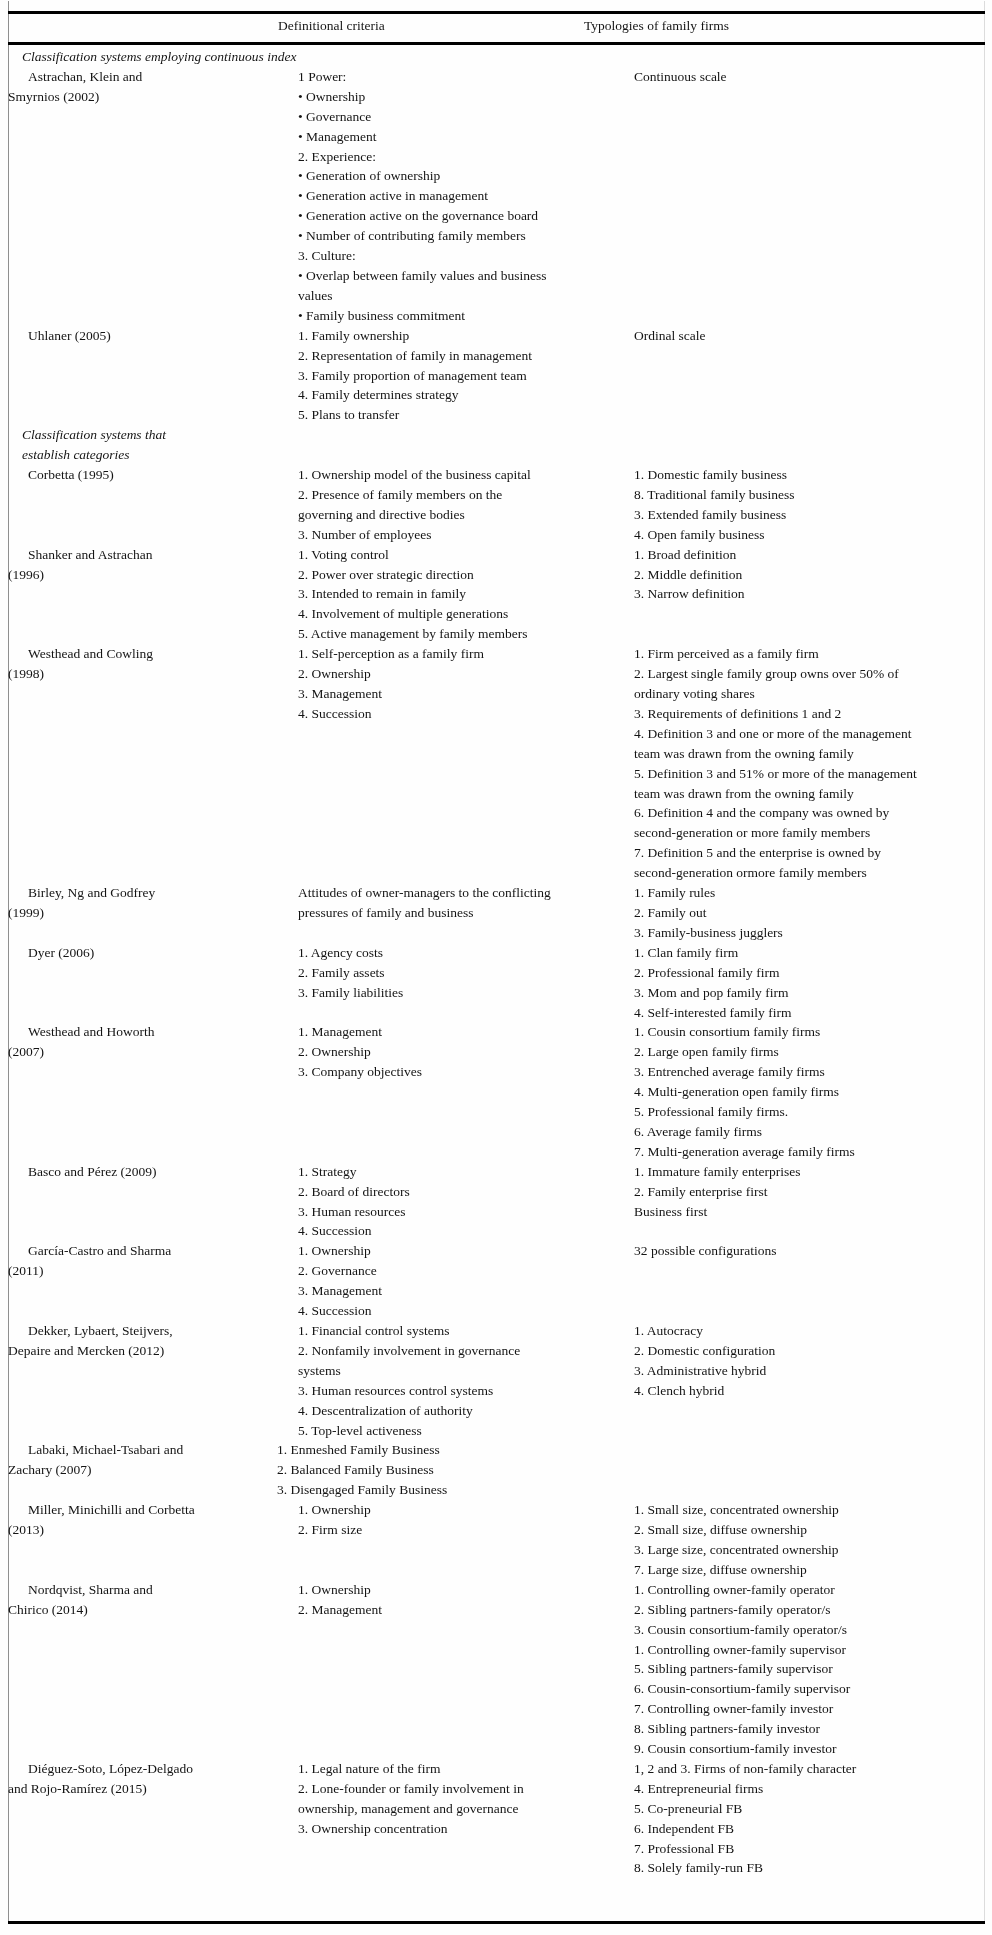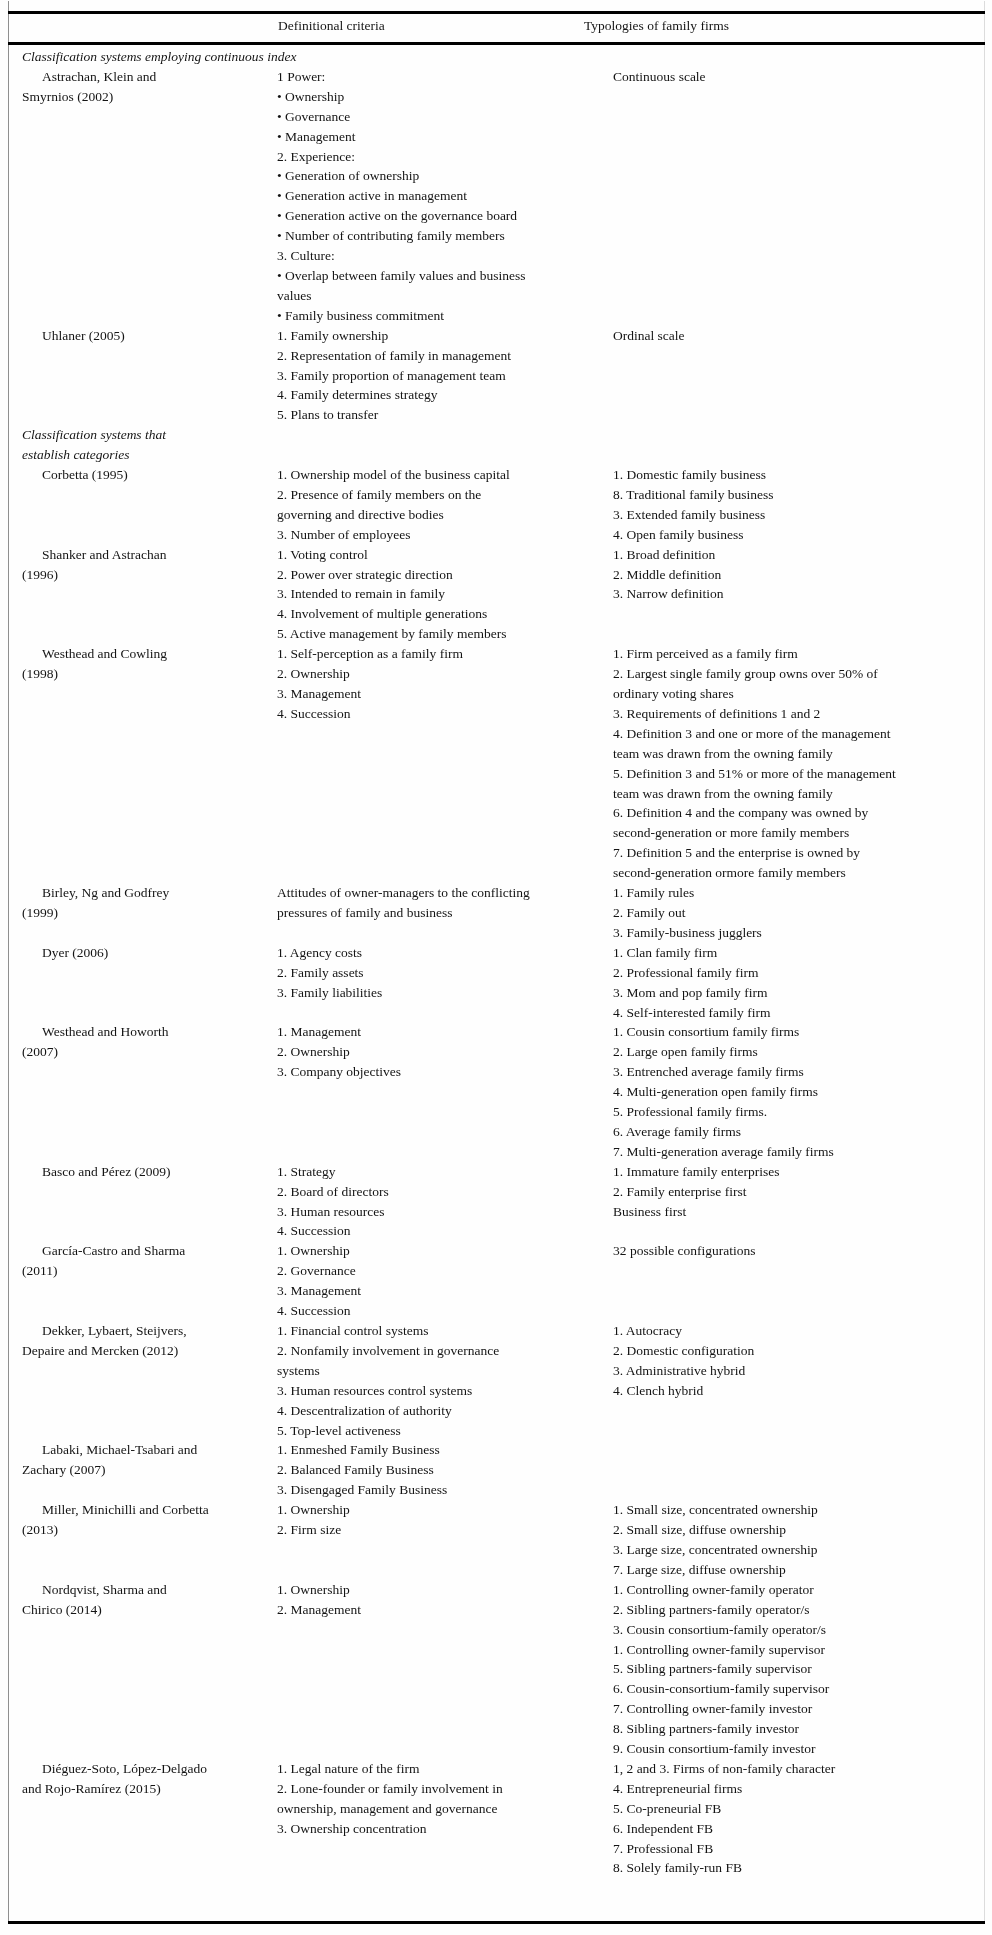--- a/index.html
+++ b/index.html
@@ -47,22 +47,22 @@
     top: 47px;
     width: 976px;
     line-height: 19.9px;
   }
   .row { display: flex; align-items: flex-start; }
   .section-row {
     font-style: italic;
     padding-left: 14px;
   }
   .cell { flex: none; white-space: nowrap; overflow: visible; }
-  .c-author  { width: 269px; padding-left: 14px; box-sizing: border-box; }
-  .c-criteria{ width: 336px; }
+  .c-author  { width: 269px; padding-left: 0; box-sizing: border-box; }
+  .c-criteria{ width: 336px; margin-left: 21px; }
   .c-typ     { width: 371px; }
   .line { min-height: 19.9px; }
   .line.indent { padding-left: 20px; }
 </style>
 </head>
 <body>
 
 <div class="page">
   <div class="frame"></div>
   <div class="rule rule-top"></div>

